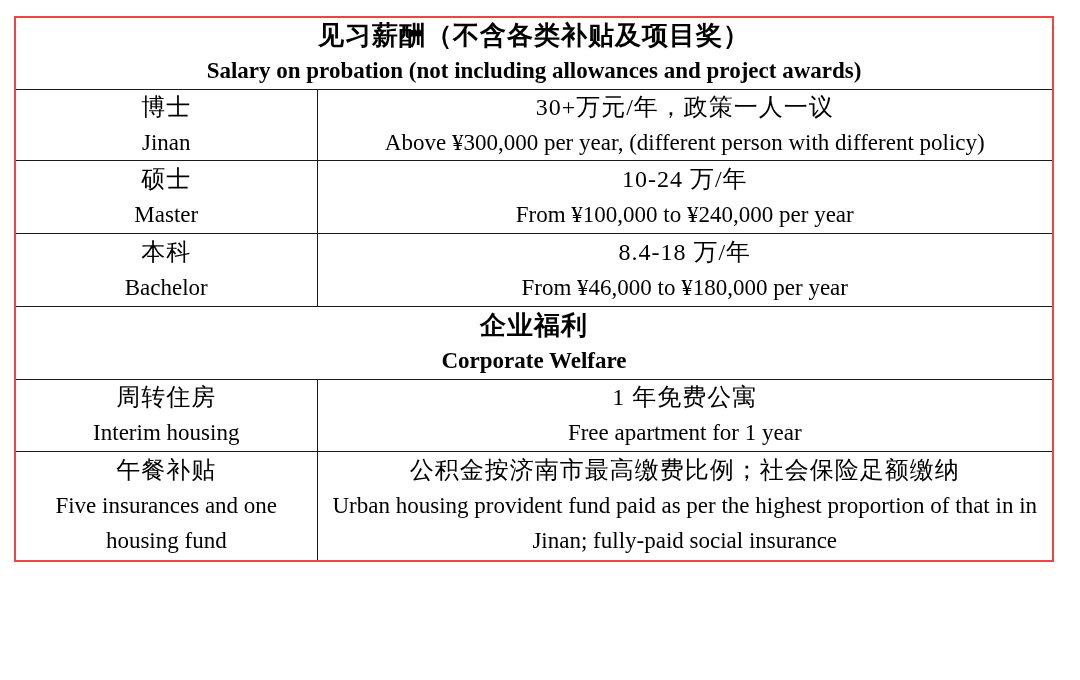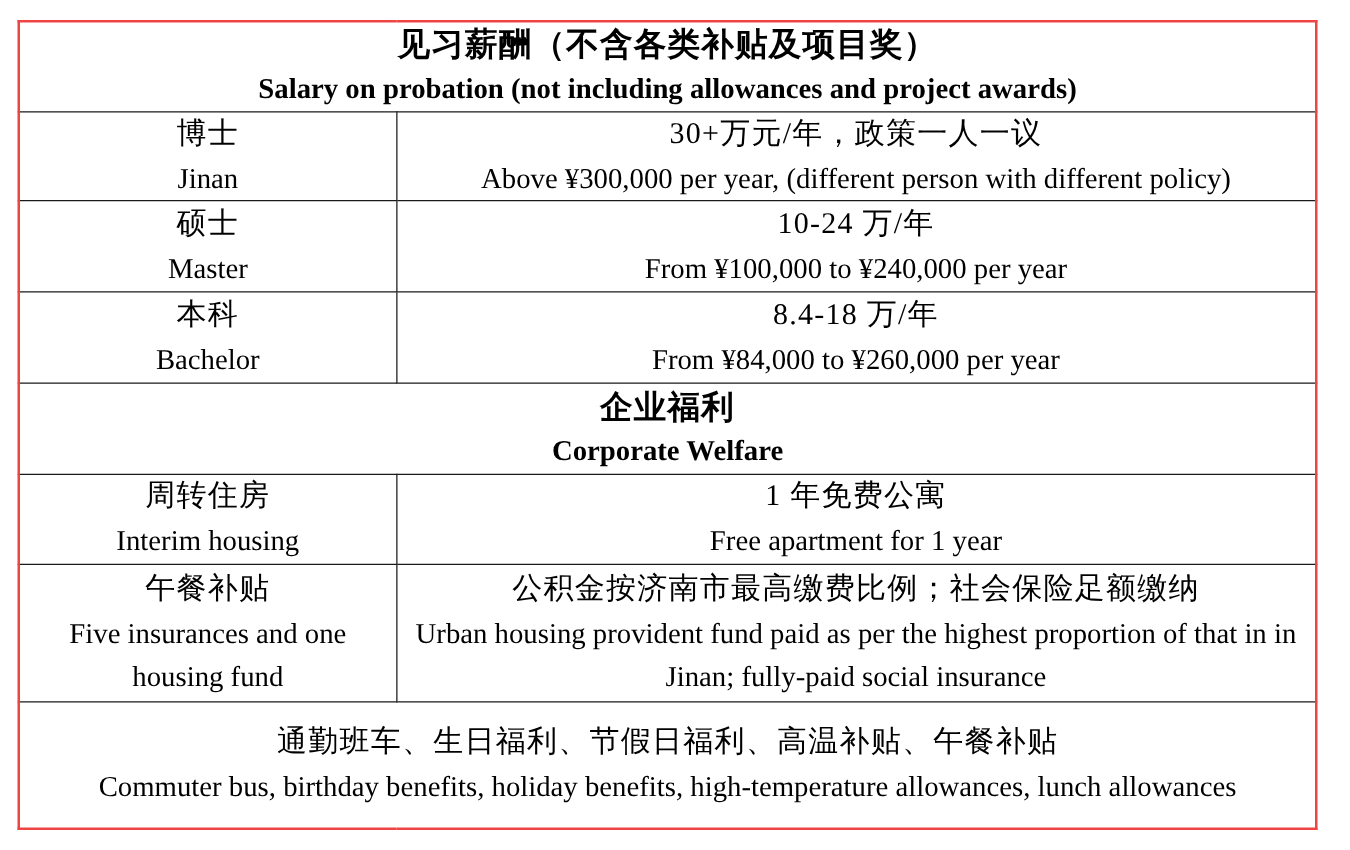--- a/index.html
+++ b/index.html
@@ -92,21 +92,21 @@
       </td>
     </tr>
 
     <tr class="r-bachelor">
       <td>
         <span class="zh">本科</span>
         <span class="en">Bachelor</span>
       </td>
       <td>
         <span class="zh">8.4-18 万/年</span>
-        <span class="en">From ¥84,000 to ¥260,000 per year</span>
+        <span class="en">From ¥46,000 to ¥180,000 per year</span>
       </td>
     </tr>
 
     <tr class="section-header h-welfare">
       <td colspan="2">
         <span class="zh">企业福利</span>
         <span class="en">Corporate Welfare</span>
       </td>
     </tr>
 
@@ -125,21 +125,15 @@
       <td>
         <span class="zh">午餐补贴</span>
         <span class="en">Five insurances and one housing fund</span>
       </td>
       <td>
         <span class="zh">公积金按济南市最高缴费比例；社会保险足额缴纳</span>
         <span class="en">Urban housing provident fund paid as per the highest proportion of that in in Jinan; fully-paid social insurance</span>
       </td>
     </tr>
 
-    <tr class="r-footer">
-      <td colspan="2">
-        <span class="zh">通勤班车、生日福利、节假日福利、高温补贴、午餐补贴</span>
-        <span class="en footer-en">Commuter bus, birthday benefits, holiday benefits, high-temperature allowances, lunch allowances</span>
-      </td>
-    </tr>
 
   </tbody>
 </table>
 
 </body></html>

